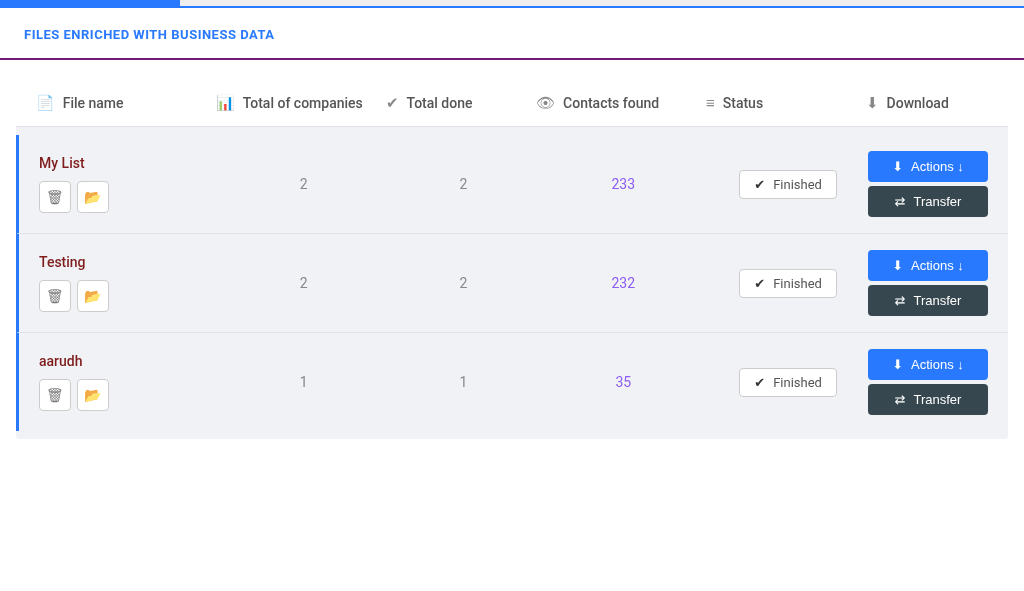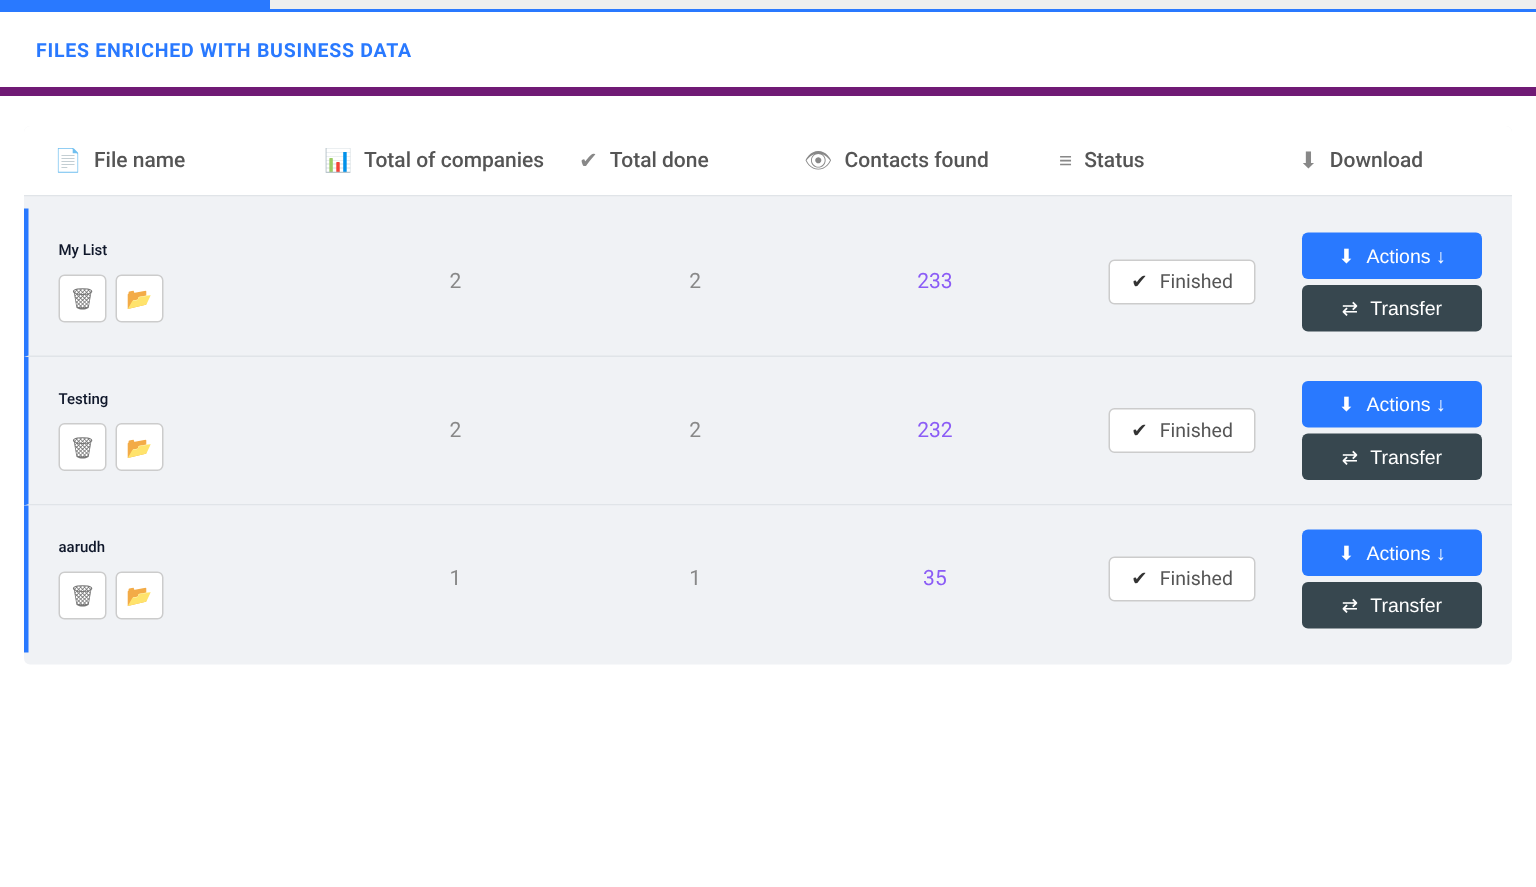--- a/index.html
+++ b/index.html
@@ -22,21 +22,21 @@
     }
     .top-bar::before {
       content: '';
       position: absolute;
       top: 0; left: 0;
       width: 180px; height: 100%;
       background: #2979ff;
     }
     .section-header {
       padding: 18px 24px 16px 24px;
-      border-bottom: 6px solid #701a75;
+      border-bottom: 2px solid #701a75;
     }
     .section-title {
       font-size: 13px;
       font-weight: 700;
       color: #2979ff;
       letter-spacing: 0.5px;
       text-transform: uppercase;
     }
     .table-wrapper {
       background: #f0f2f5;
@@ -77,22 +77,22 @@
     }
     .table-row:last-child { border-bottom: none; justify-content: center; }
 
     .row-filename {
       width: 180px;
       display: flex;
       flex-direction: column;
       gap: 6px;
     }
     .filename-text {
-      color: #0f172a;
-      font-size: 10px;
+      color: #7f1d1d;
+      font-size: 14px;
       font-weight: 500;
     }
     .row-icons {
       display: flex;
       gap: 6px;
       margin-top: 4px;
     }
     .icon-btn {
       width: 32px; height: 32px;
       border: 1px solid #ccc;

